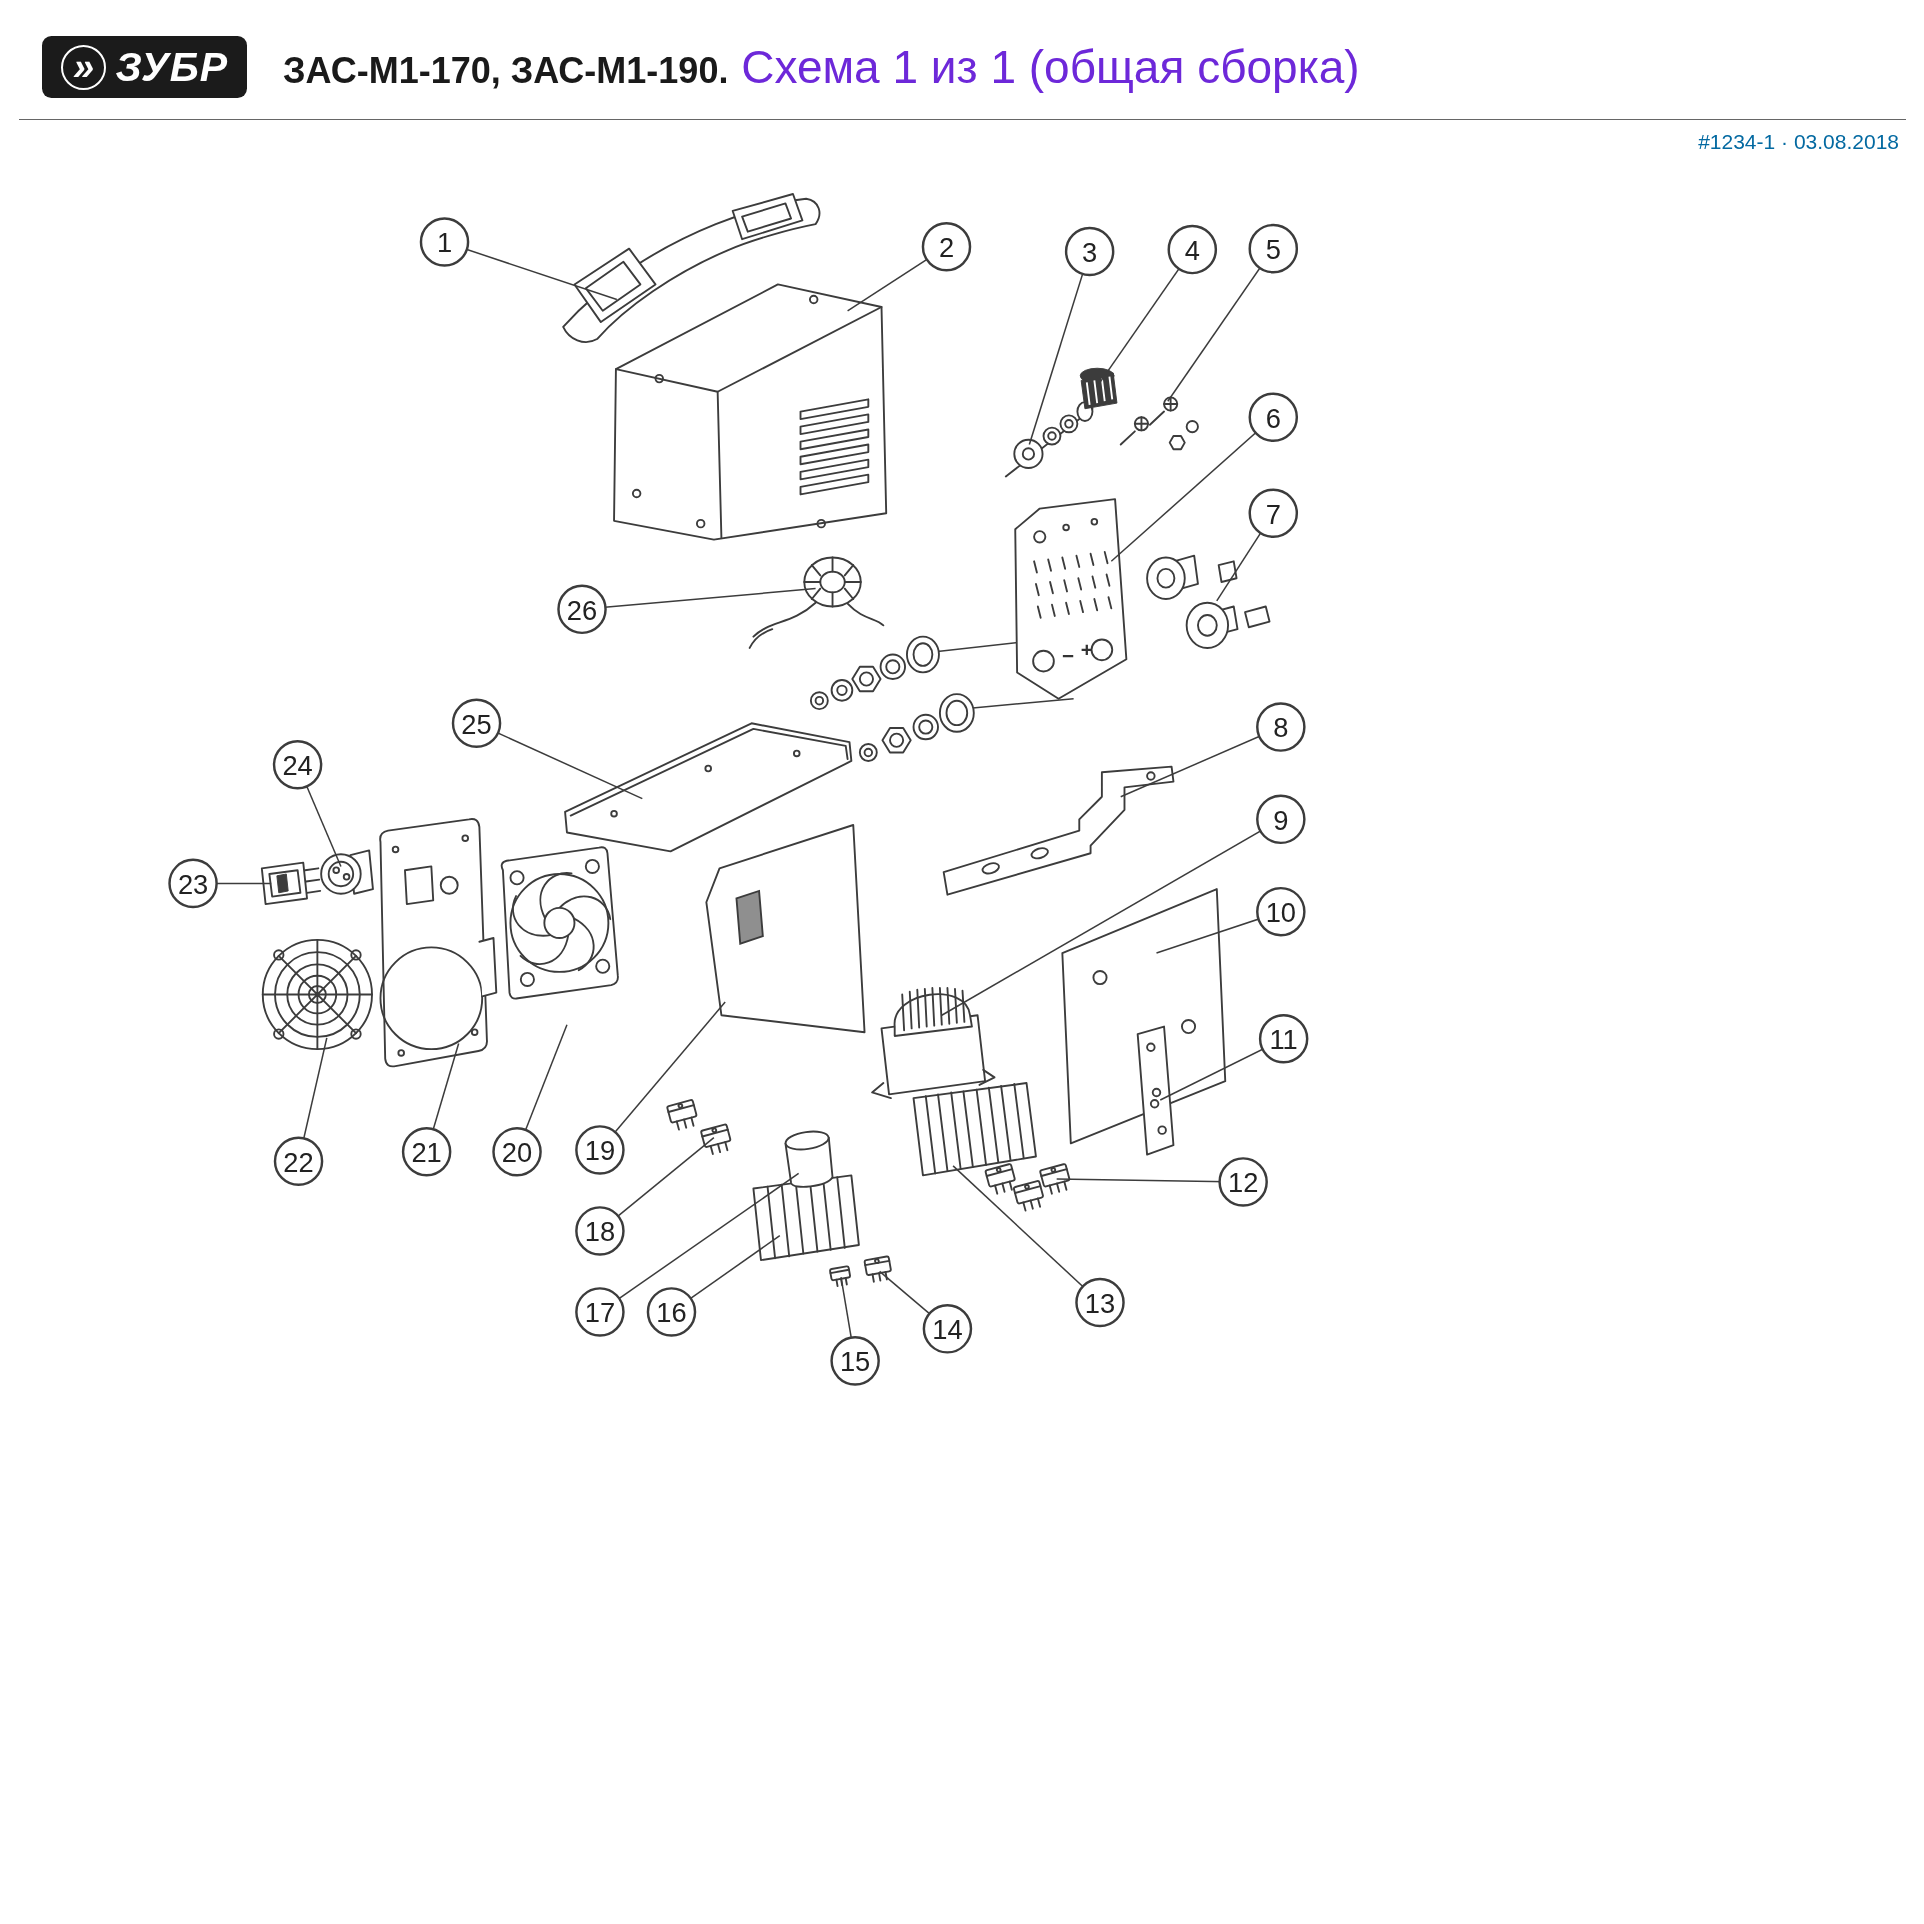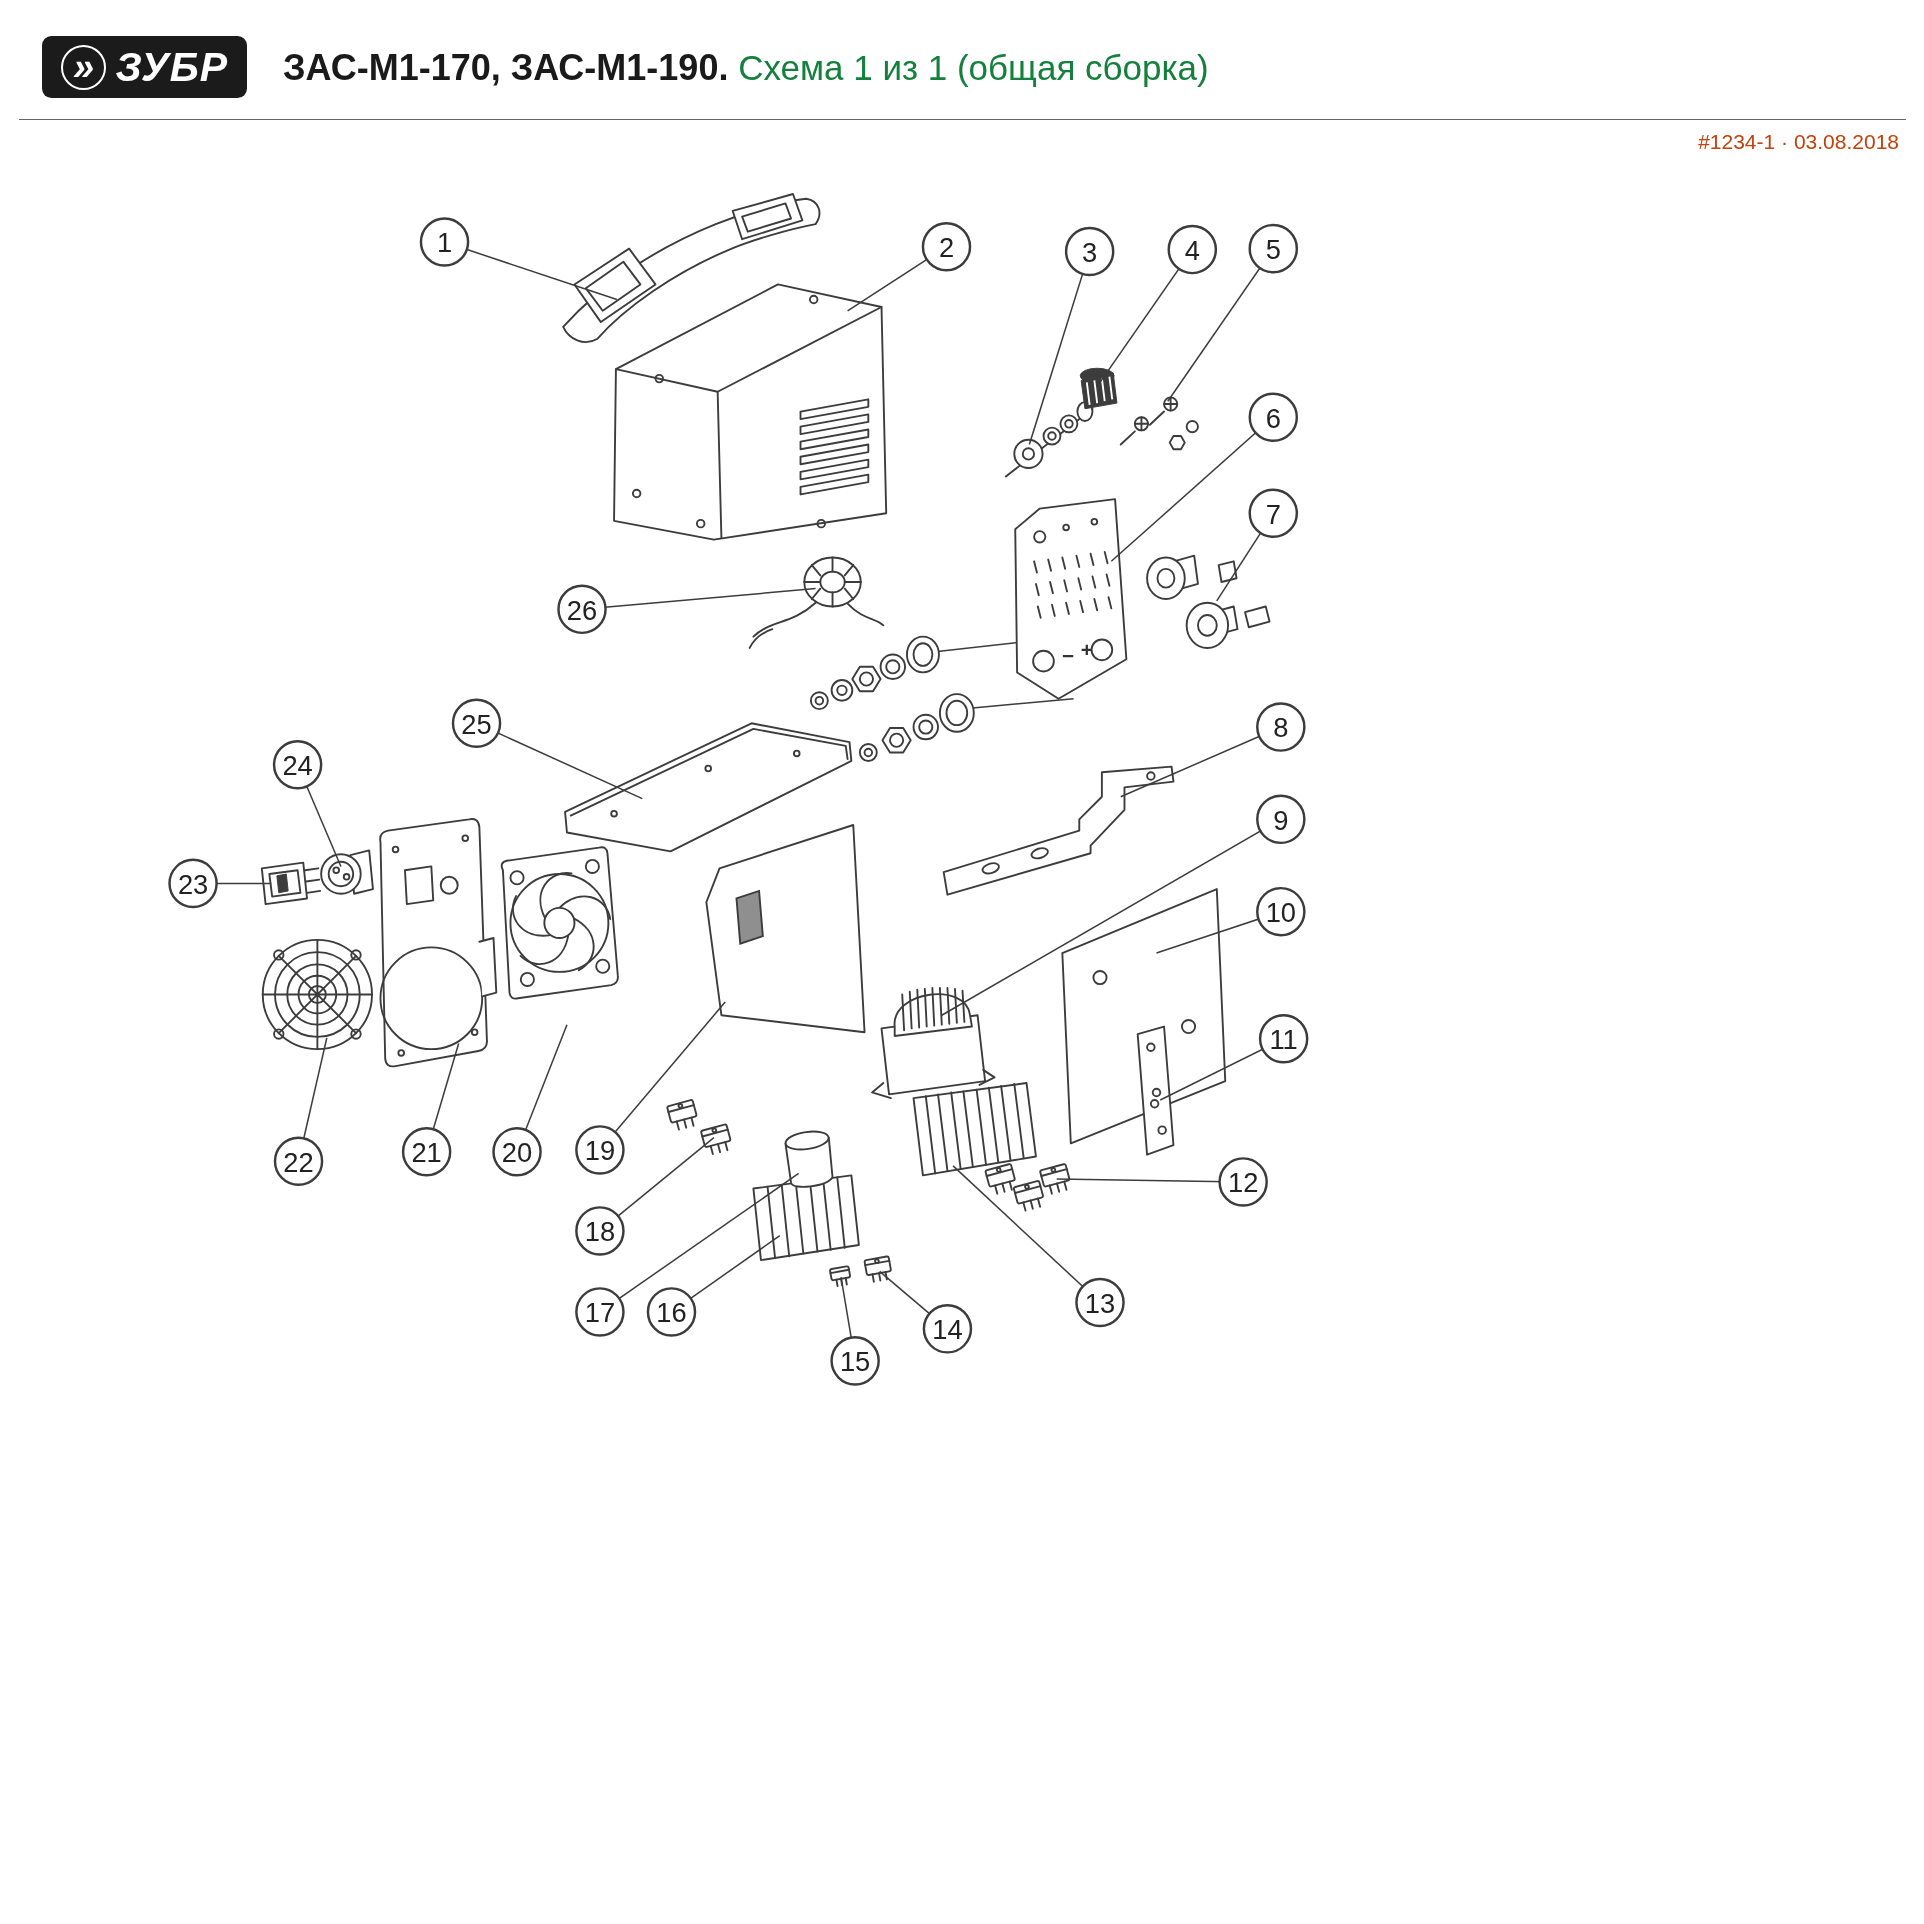--- a/index.html
+++ b/index.html
@@ -5,23 +5,23 @@
   html,body{margin:0;padding:0;background:#fff;}
   body{width:1925px;height:1925px;position:relative;font-family:"Liberation Sans",sans-serif;color:#1a1a1a;}
 
   
   .header{position:absolute;left:42px;top:36px;right:42px;display:flex;align-items:center;gap:36px;}
   .logo{background:#1b1b1b;border-radius:9.4px;width:205px;height:62px;display:flex;align-items:center;justify-content:center;gap:9.4px;}
   .logo-emblem{color:#fff;font-size:38px;font-weight:bold;font-style:italic;border:2.8px solid #fff;border-radius:50%;width:41px;height:41px;display:flex;align-items:center;justify-content:center;line-height:1;}
   .logo-text{color:#ffffff;font-size:41px;font-weight:bold;font-style:italic;letter-spacing:0.9px;}
   .title{margin:0;font-weight:normal;font-size:38px;white-space:nowrap;}
   .title-bold{font-weight:bold;font-size:36px;}
-  .title-reg{font-size:35px;color:#15803d;}
+  .title-reg{font-size:46px;color:#6d28d9;}
   .rule{position:absolute;left:19px;right:19px;top:119px;border:none;border-top:1.9px solid #666;margin:0;}
-  .docref{position:absolute;right:26px;top:130px;font-size:21px;color:#c2410c;}
+  .docref{position:absolute;right:26px;top:130px;font-size:21px;color:#0369a1;}
 
   
   #diagram-svg{position:absolute;left:0;top:0;}
   .p{stroke:#3c3c3c;stroke-width:2;fill:none;stroke-linejoin:round;stroke-linecap:round;}
   .pw{fill:#ffffff;}
   .pd{fill:#3c3c3c;stroke:#3c3c3c;stroke-width:1;}
   .pg{fill:#8f8f8f;stroke:#3c3c3c;stroke-width:2;}
   .wht{stroke:#ffffff;stroke-width:2;fill:none;}
   .leader{stroke:#3c3c3c;stroke-width:1.6;}
   .callout-circle{fill:#fff;stroke:#3c3c3c;stroke-width:2.6;}

